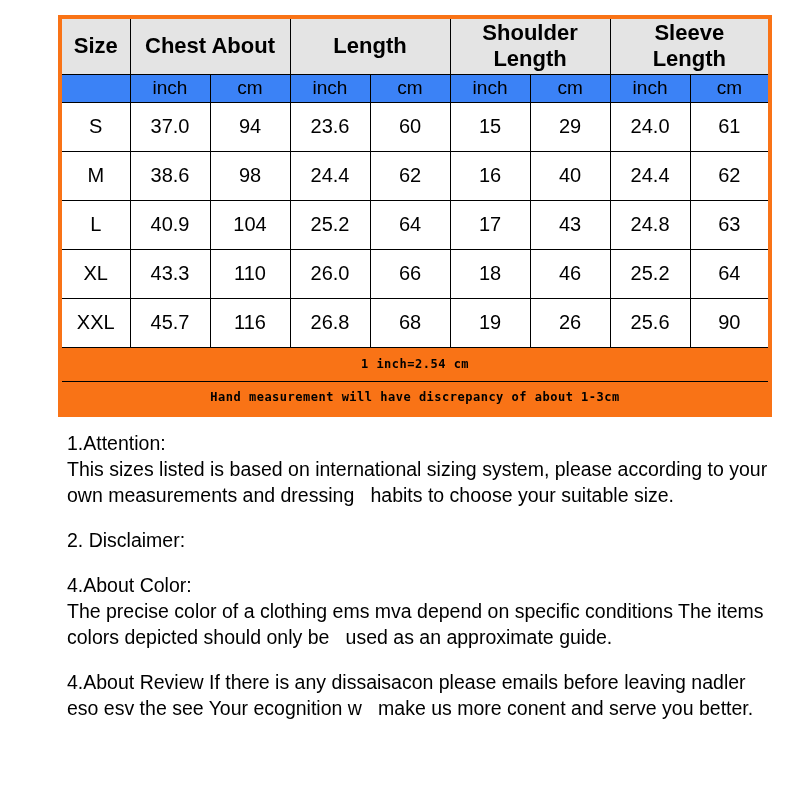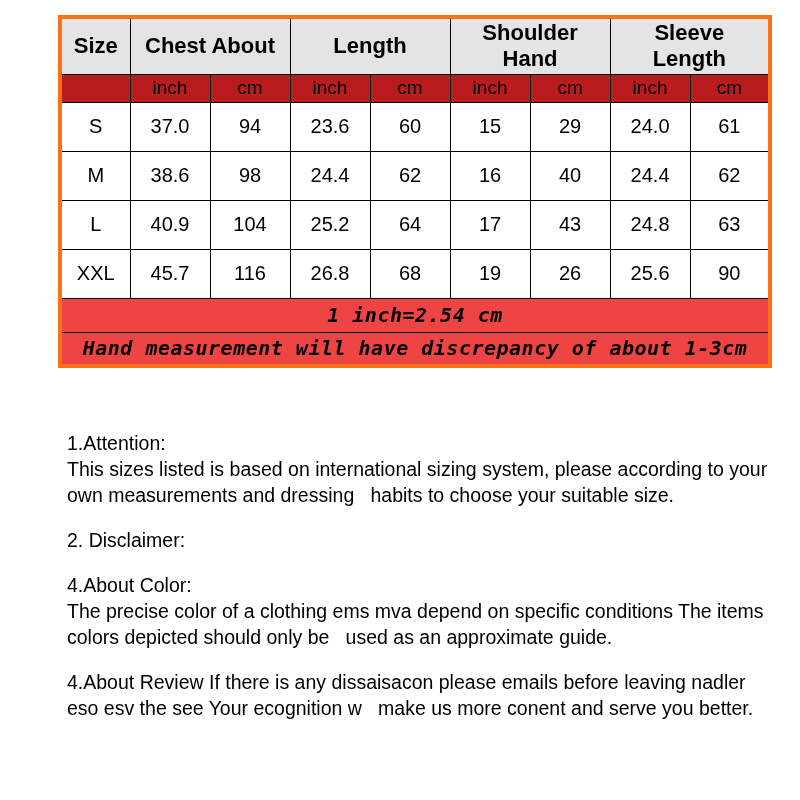--- a/index.html
+++ b/index.html
@@ -31,38 +31,37 @@
   }
   tr.header-row th {
     background: #e4e4e4;
     font-weight: bold;
     font-size: 22px;
     line-height: 26px;
     height: 57px;
     padding: 0 10px;
   }
   tr.unit-row th {
-    background: #b91c1c;
+    background: #3b82f6;
     font-weight: normal;
     font-size: 19px;
     height: 28px;
   }
   tr.data-row td {
     background: #ffffff;
     font-size: 20px;
     height: 49px;
   }
   tr.footnote-row td {
-    background: #ef4444;
+    background: #f97316;
     font-family: "DejaVu Sans Mono", monospace;
     font-weight: bold;
-    font-size: 20px;
+    font-size: 12px;
     height: 34px;
     letter-spacing: 0.5px;
-    font-style: italic;
   }
   .notes {
     position: absolute;
     left: 47px;
     top: 430px;
     width: 722px;
     font-size: 19.5px;
     line-height: 26px;
   }
   .note-section { margin-bottom: 19px; margin-left: 20px; }
@@ -83,21 +82,21 @@
       <col style="width:80px">
         <col style="width:80px">
       <col style="width:80px">
         <col style="width:80px">
     </colgroup>
     <thead>
       <tr class="header-row">
         <th>Size</th>
         <th colspan="2">Chest About</th>
         <th colspan="2">Length</th>
-        <th colspan="2">Shoulder Hand</th>
+        <th colspan="2">Shoulder Length</th>
         <th colspan="2">Sleeve Length</th>
       </tr>
       <tr class="unit-row">
         <th></th>
         <th>inch</th>
         <th>cm</th>
         <th>inch</th>
         <th>cm</th>
         <th>inch</th>
         <th>cm</th>
@@ -133,20 +132,31 @@
         <td>40.9</td>
         <td>104</td>
         <td>25.2</td>
         <td>64</td>
         <td>17</td>
         <td>43</td>
         <td>24.8</td>
         <td>63</td>
       </tr>
       <tr class="data-row">
+        <td>XL</td>
+        <td>43.3</td>
+        <td>110</td>
+        <td>26.0</td>
+        <td>66</td>
+        <td>18</td>
+        <td>46</td>
+        <td>25.2</td>
+        <td>64</td>
+      </tr>
+      <tr class="data-row">
         <td>XXL</td>
         <td>45.7</td>
         <td>116</td>
         <td>26.8</td>
         <td>68</td>
         <td>19</td>
         <td>26</td>
         <td>25.6</td>
         <td>90</td>
       </tr>

